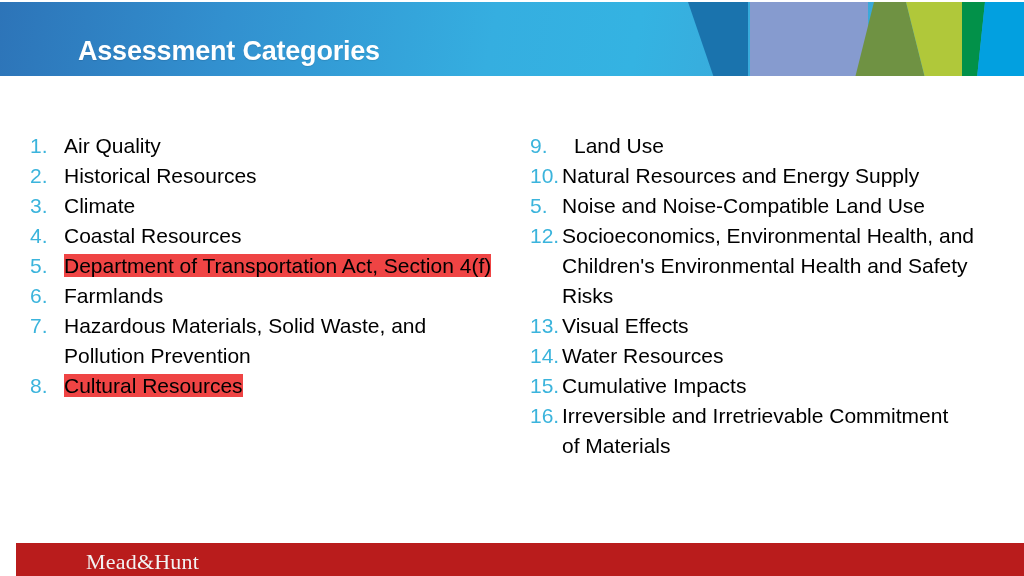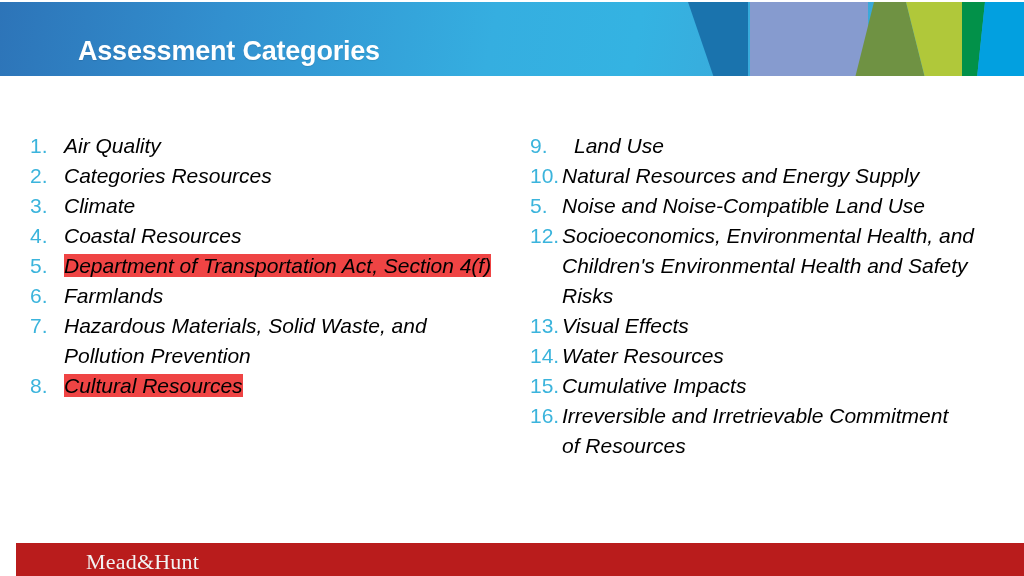--- a/index.html
+++ b/index.html
@@ -93,21 +93,20 @@
   #right-column .item-number { width: 32px; }
 
   .item-text {
     color: #000000;
     font-size: 21px;
     line-height: 30px;
     flex: 1 1 auto;
   }
   .item-text .line {
     display: block;
-    font-style: italic;
   }
   .item-text .line > span {
     display: inline;
   }
   .item-text.highlighted .line > span {
     background-color: #ef4444;
     box-decoration-break: clone;
     -webkit-box-decoration-break: clone;
   }
   .extra-indent {
@@ -164,21 +163,21 @@
 
   <div class="list-item">
         <span class="item-number">1.</span>
         <span class="item-text">
           <span class="line"><span>Air Quality</span></span>
         </span>
       </div>
       <div class="list-item">
         <span class="item-number">2.</span>
         <span class="item-text">
-          <span class="line"><span>Categories Resources</span></span>
+          <span class="line"><span>Historical Resources</span></span>
         </span>
       </div>
       <div class="list-item">
         <span class="item-number">3.</span>
         <span class="item-text">
           <span class="line"><span>Climate</span></span>
         </span>
       </div>
       <div class="list-item">
         <span class="item-number">4.</span>
@@ -256,21 +255,21 @@
       <div class="list-item">
         <span class="item-number">15.</span>
         <span class="item-text">
           <span class="line"><span>Cumulative Impacts</span></span>
         </span>
       </div>
       <div class="list-item">
         <span class="item-number">16.</span>
         <span class="item-text">
           <span class="line"><span>Irreversible and Irretrievable Commitment</span></span>
-          <span class="line"><span>of Resources</span></span>
+          <span class="line"><span>of Materials</span></span>
         </span>
       </div>
     </div>
 
 </div>
 
 <div id="footer-bar">
   <div id="footer-logo">Mead&amp;Hunt</div>
 </div>
 

